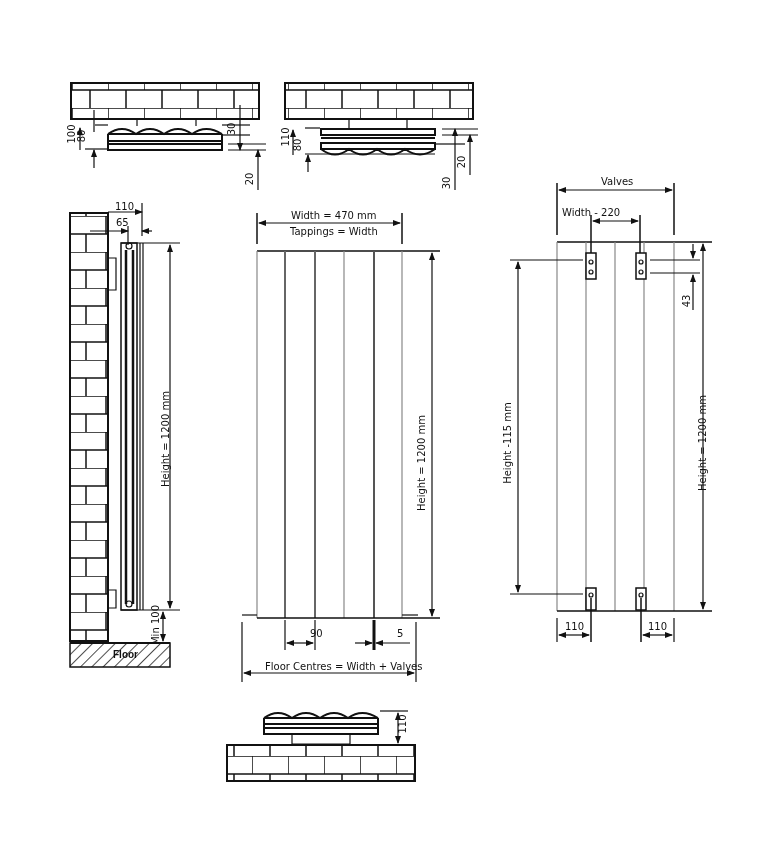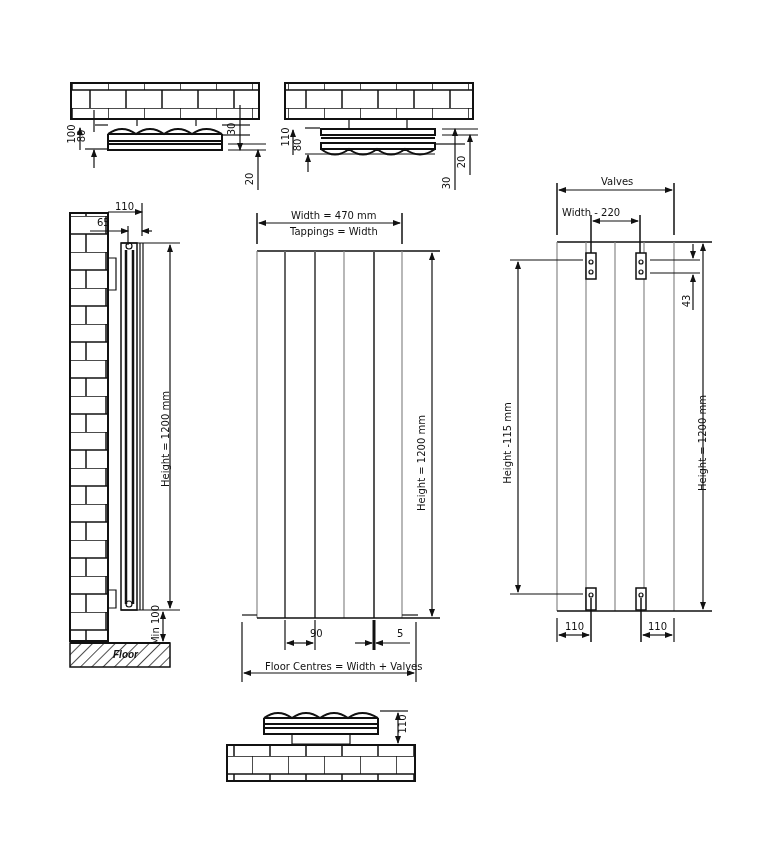--- a/index.html
+++ b/index.html
@@ -1,20 +1,20 @@
 <!DOCTYPE html>
 <html><head>
 <meta charset="utf-8">
 <style>
   html, body { margin: 0; padding: 0; background: #ffffff; }
   body { width: 769px; height: 844px; position: relative; overflow: hidden; font-family: "Liberation Sans", sans-serif; }
   svg { position: absolute; left: 0; top: 0; }
   .lbl { position: absolute; font-family: "DejaVu Sans", sans-serif; font-size: 10px; color: #111; white-space: nowrap; line-height: 1; }
   .rot { transform: rotate(-90deg); transform-origin: center center; }
-  .floor-lbl { font-weight: bold; font-size: 10px; font-family: "Liberation Sans", sans-serif; font-style: italic; }
+  .floor-lbl { font-weight: bold; font-size: 10px; font-family: "Liberation Sans", sans-serif; }
 </style>
 </head>
 <body>
 
 <svg width="769" height="844" viewBox="0 0 769 844">
   <defs>
     <pattern id="brickH" width="36" height="36" patternUnits="userSpaceOnUse">
       <rect width="36" height="36" fill="#fff"></rect>
       <line x1="0" y1="0" x2="36" y2="0" stroke="#111" stroke-width="1.5"></line>
       <line x1="0" y1="18" x2="36" y2="18" stroke="#111" stroke-width="1.5"></line>
@@ -199,21 +199,21 @@
 <div class="lbl rot" style="left:76px;top:131px;">80</div>
 <div class="lbl rot" style="left:226px;top:124px;">30</div>
 <div class="lbl rot" style="left:244px;top:174px;">20</div>
 
 <div class="lbl rot" style="left:276px;top:132px;">110</div>
 <div class="lbl rot" style="left:292px;top:140px;">80</div>
 <div class="lbl rot" style="left:441px;top:178px;">30</div>
 <div class="lbl rot" style="left:456px;top:157px;">20</div>
 
 <div class="lbl" style="left:115px;top:202px;">110</div>
-<div class="lbl" style="left:97px;top:218px;">65</div>
+<div class="lbl" style="left:116px;top:218px;">65</div>
 <div class="lbl rot" style="left:118px;top:434px;">Height = 1200 mm</div>
 <div class="lbl rot" style="left:136px;top:620px;">Min 100</div>
 <div class="lbl floor-lbl" style="left:113px;top:650px;">Floor</div>
 
 <div class="lbl" style="left:291px;top:211px;">Width = 470 mm</div>
 <div class="lbl" style="left:290px;top:227px;text-align:right;">Tappings = Width</div>
 <div class="lbl rot" style="left:374px;top:458px;">Height = 1200 mm</div>
 <div class="lbl" style="left:310px;top:629px;">90</div>
 <div class="lbl" style="left:397px;top:629px;">5</div>
 <div class="lbl" style="left:265px;top:662px;">Floor Centres = Width + Valves</div>

